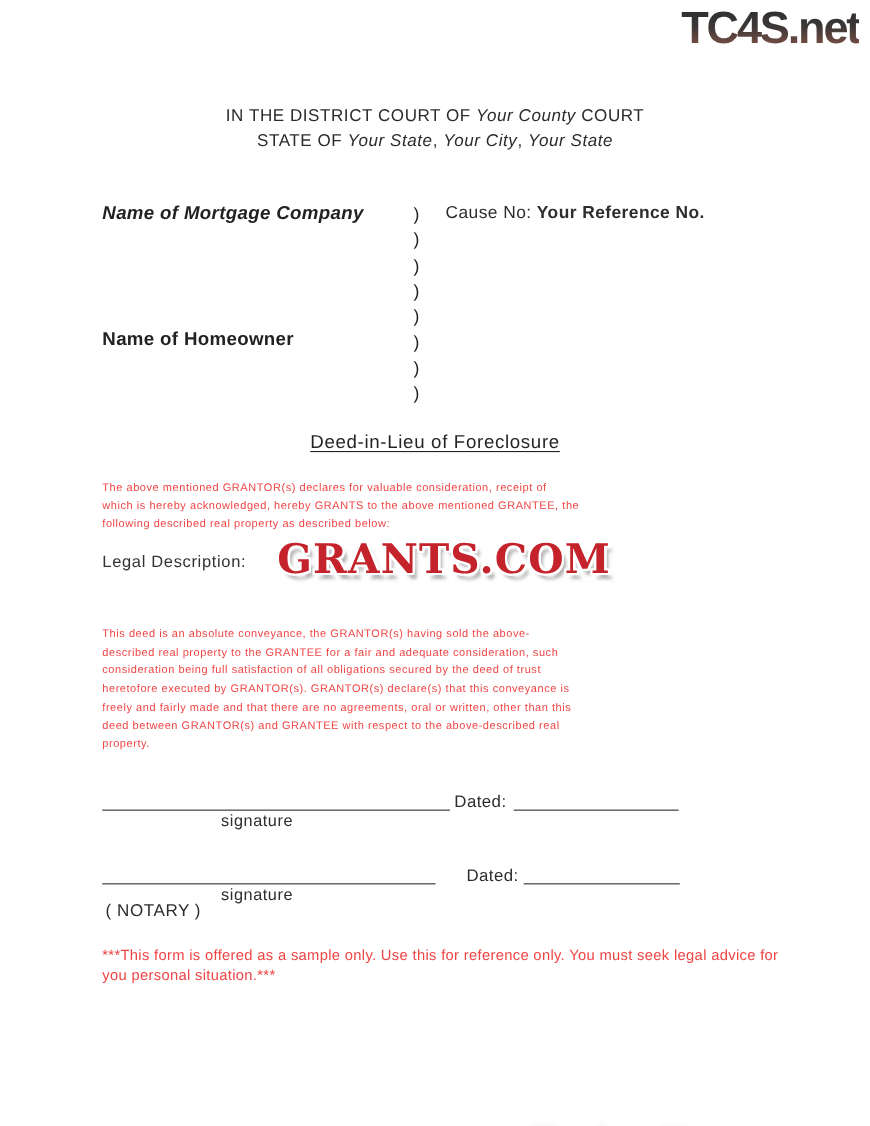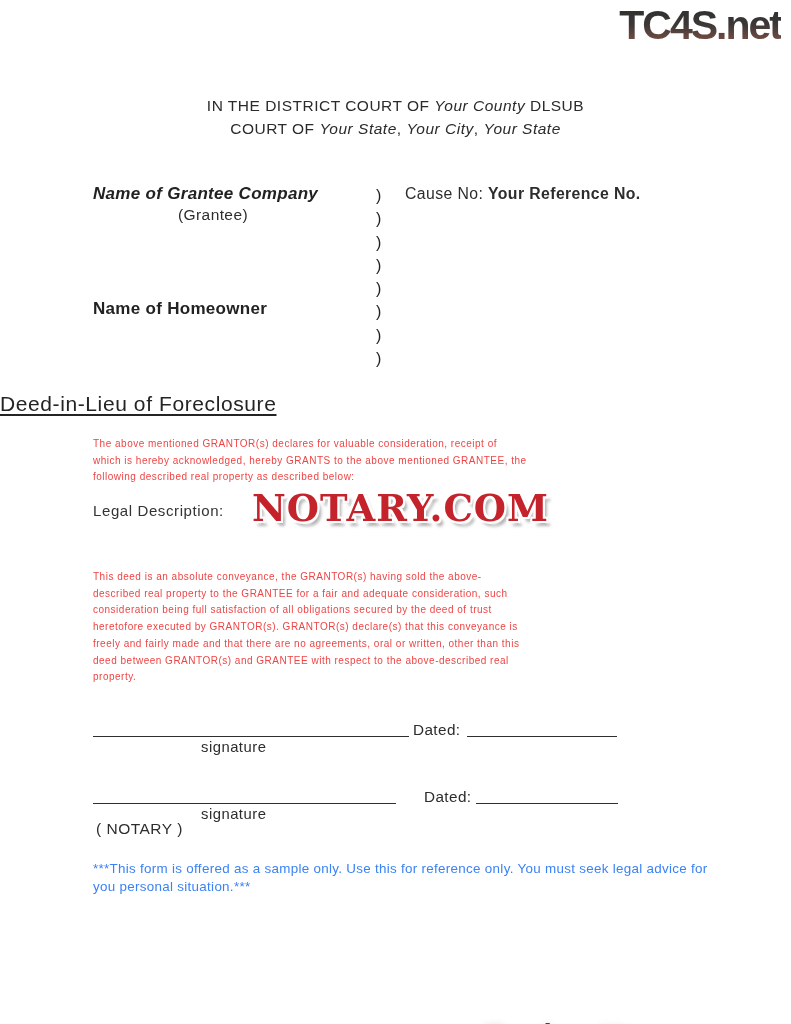--- a/index.html
+++ b/index.html
@@ -37,22 +37,22 @@
   .party-role{font-size:15.5px;text-align:center;letter-spacing:0.4px;}
   .paren-col{
     top:184px;left:376px;
     font-size:16px;line-height:23.3px;color:#222;
   }
   .cause-line{top:185px;left:405px;font-size:15.8px;letter-spacing:0.4px;}
   .cause-line .val{font-weight:bold;}
 
   
   .doc-title{
-    top:392px;left:0;width:791px;
-    font-size:21px;letter-spacing:0.6px;color:#242424;
+    top:392px;left:0;width:791px;text-align:center;
+    font-size:17px;letter-spacing:0.6px;color:#242424;
     text-decoration:underline;text-underline-offset:3px;
   }
 
   
   .body-text{
     font-size:10px;line-height:16.7px;letter-spacing:0.5px;
     color:#ef4444;white-space:pre-line;
   }
   .para1{top:436px;left:93px;width:640px;}
   .para2{top:569px;left:93px;width:640px;}
@@ -79,21 +79,21 @@
   .sig2-line{top:803px;left:93px;width:303px;}
   .sig2-dated{top:788px;left:424px;font-size:15.3px;letter-spacing:0.4px;}
   .sig2-dateline{top:803px;left:476px;width:142px;}
   .sig2-label{top:806px;left:201px;font-size:14.8px;letter-spacing:0.5px;}
   .notary{top:820px;left:96px;font-size:15.5px;letter-spacing:0.5px;}
 
   
   .disclaimer{
     top:860px;left:93px;width:640px;
     font-size:13.4px;line-height:17.5px;letter-spacing:0.3px;
-    color:#3b82f6;white-space:pre-line;
+    color:#ef4444;white-space:pre-line;
   }
 
   
   .logo-bottom{
     top:1020px;right:8px;
     font-size:31px;font-weight:bold;letter-spacing:0.5px;
     color:#6d28d9;
     text-shadow:
       -2px 0 0 #8e2424, 2px 0 0 #8e2424, 0 -2px 0 #8e2424, 0 2px 0 #8e2424,
       -1px -1px 0 #8e2424, 1px 1px 0 #8e2424, 1px -1px 0 #8e2424, -1px 1px 0 #8e2424,
@@ -101,26 +101,25 @@
   }
 </style>
 </head>
 <body>
 
 <div class="page">
 
   <div class="abs logo-top">TC4S.net</div>
 
   <div class="abs court-header">
-    <div><span>IN THE DISTRICT COURT OF </span><span class="bi">Your County</span><span> DLSUB</span></div>
-    <div><span>COURT OF </span><span class="bi">Your State</span><span>, </span><span class="bi">Your City</span><span>, </span><span class="bi">Your State</span></div>
+    <div><span>IN THE DISTRICT COURT OF </span><span class="bi">Your County</span><span> COURT</span></div>
+    <div><span>STATE OF </span><span class="bi">Your State</span><span>, </span><span class="bi">Your City</span><span>, </span><span class="bi">Your State</span></div>
   </div>
 
-  <div class="abs party-name italic" style="top:184px;left:93px;">Name of Grantee Company</div>
-  <div class="abs party-role" style="top:206px;left:93px;width:240px;">(Grantee)</div>
+  <div class="abs party-name italic" style="top:184px;left:93px;">Name of Mortgage Company</div>
   <div class="abs party-name" style="top:299px;left:93px;">Name of Homeowner</div>
 
   <div class="abs paren-col">
     <div>)</div>
     <div>)</div>
     <div>)</div>
     <div>)</div>
     <div>)</div>
     <div>)</div>
     <div>)</div>
@@ -130,21 +129,21 @@
   <div class="abs cause-line"><span>Cause No: </span><span class="val">Your Reference No.</span></div>
 
   <div class="abs doc-title">Deed-in-Lieu of Foreclosure</div>
 
   <div class="abs body-text para1">The above mentioned GRANTOR(s) declares for valuable consideration, receipt of
 which is hereby acknowledged, hereby GRANTS to the above mentioned GRANTEE, the
 following described real property as described below:</div>
 
   <div class="abs legal-label">Legal Description:</div>
 
-  <div class="abs dlsub">NOTARY.COM</div>
+  <div class="abs dlsub">GRANTS.COM</div>
 
   <div class="abs body-text para2">This deed is an absolute conveyance, the GRANTOR(s) having sold the above-
 described real property to the GRANTEE for a fair and adequate consideration, such
 consideration being full satisfaction of all obligations secured by the deed of trust
 heretofore executed by GRANTOR(s). GRANTOR(s) declare(s) that this conveyance is
 freely and fairly made and that there are no agreements, oral or written, other than this
 deed between GRANTOR(s) and GRANTEE with respect to the above-described real
 property.</div>
 
   <div class="abs sig-line sig1-line"></div>

